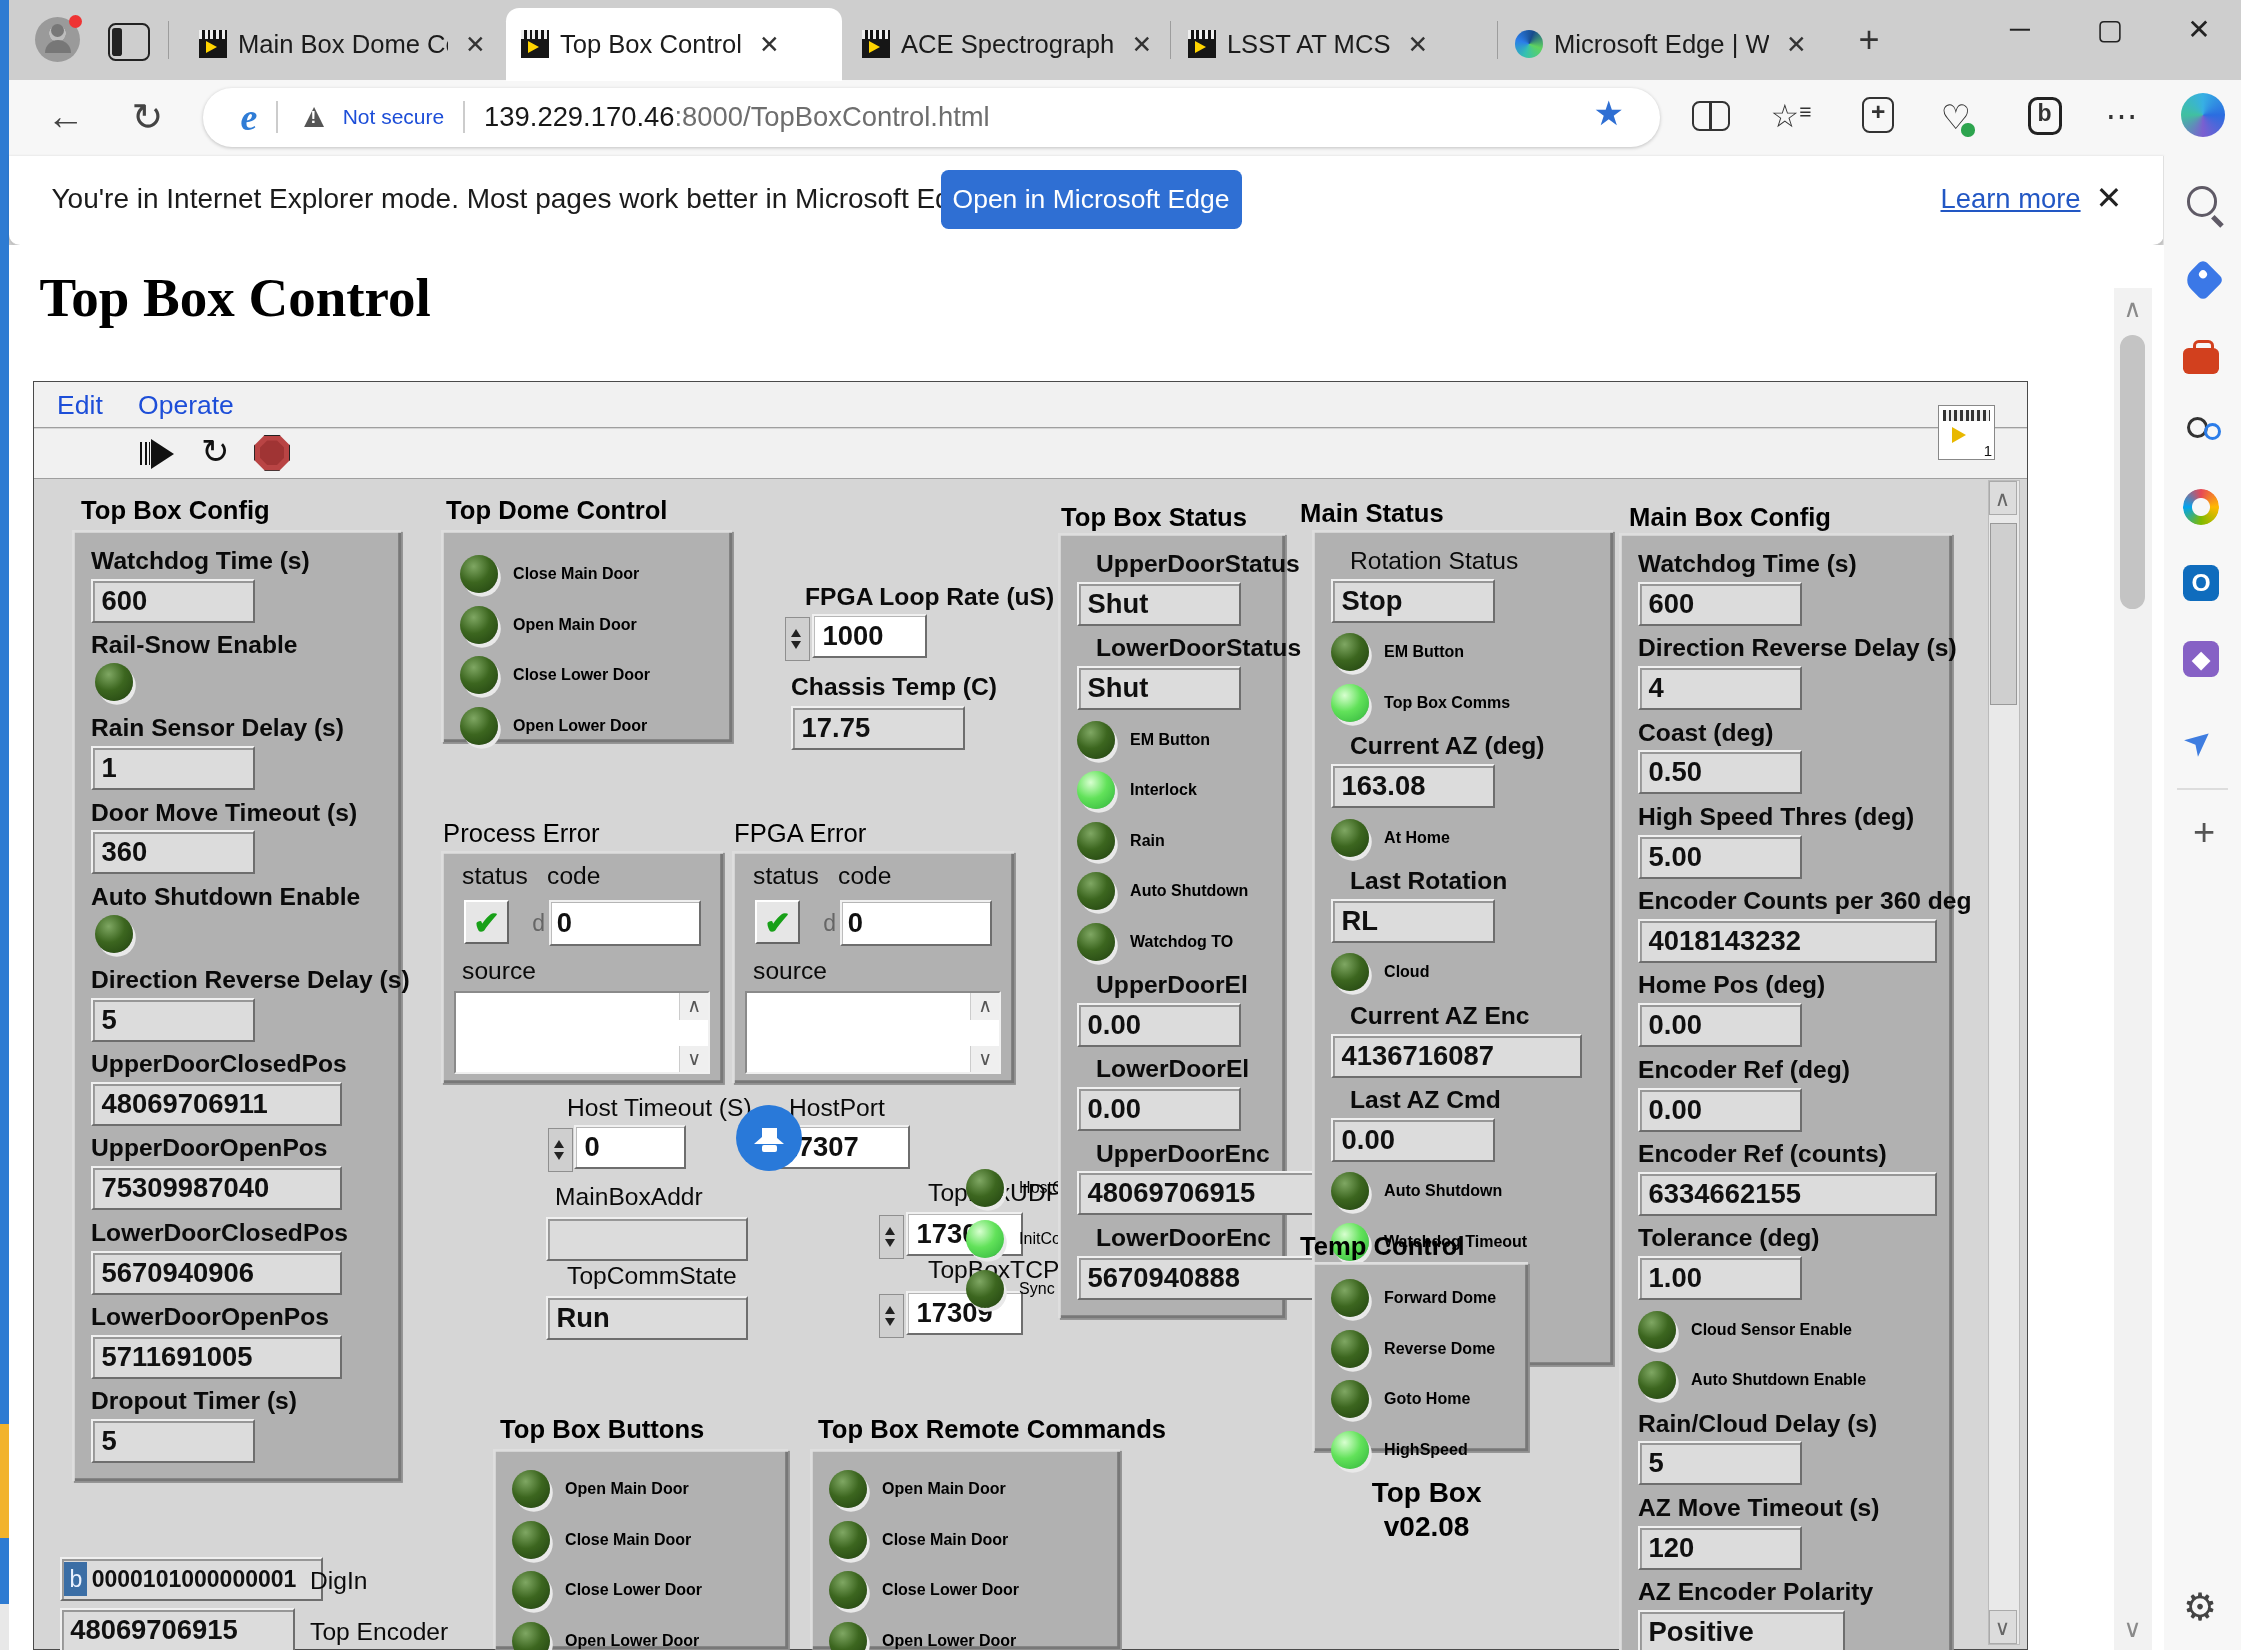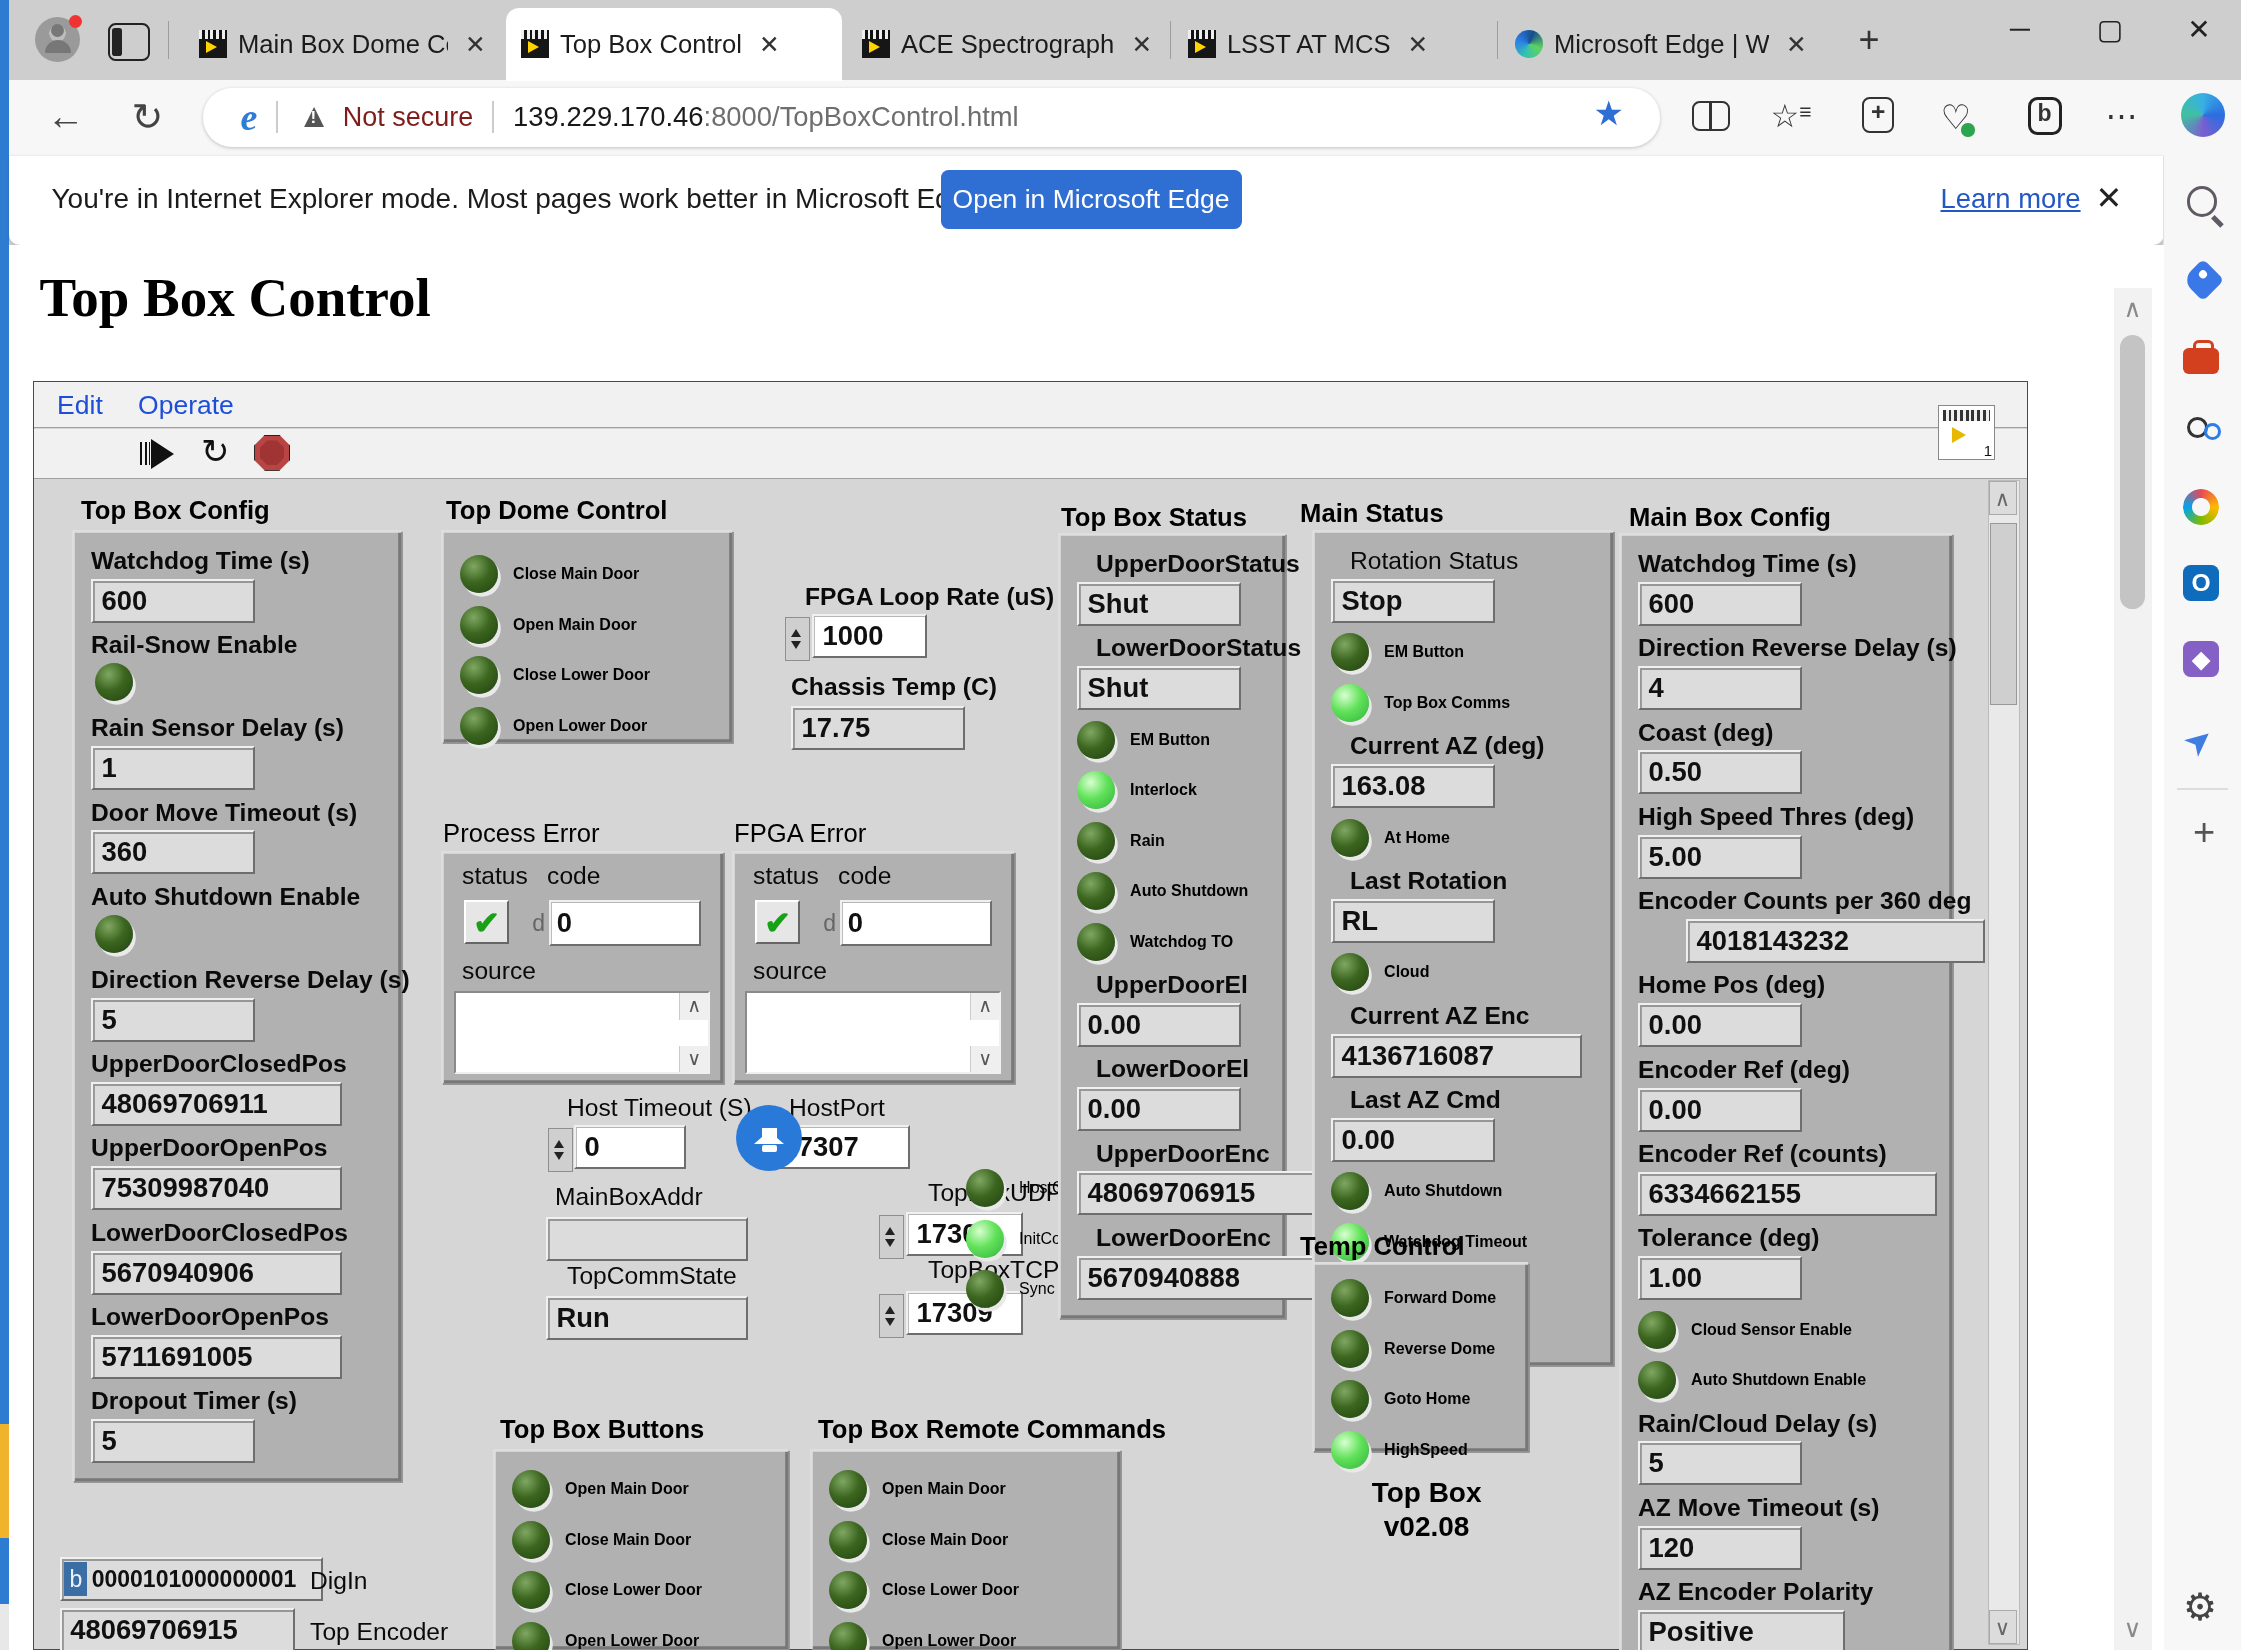--- a/index.html
+++ b/index.html
@@ -28,21 +28,21 @@
   .newtab{position:absolute;top:19px;font-size:36px;color:#333;}
   .winbtn{position:absolute;top:13.2px;font-size:28px;color:#222;width:57px;text-align:center;}
   #toolbar-row{position:absolute;left:8.5px;top:80px;right:0;height:76px;background:#f7f7f7;}
   .navbtn{position:absolute;top:15px;font-size:38px;color:#444;}
   .addr{position:absolute;left:194px;top:7.6px;width:1457px;height:59px;background:#fff;border-radius:29px;box-shadow:0 0.9px 3.8px rgba(0,0,0,.22);display:flex;align-items:center;}
   .ie-e{font-family:"Liberation Serif",serif;font-style:italic;font-weight:bold;font-size:38px;color:#2f7cd6;margin-left:38px;}
   .vsep{width:1.9px;height:32px;background:#ccc;margin:0 19px;}
   .warn-tri{position:relative;width:34px;height:30px;margin-right:11.4px;}
   .warn-tri b{position:absolute;left:0;top:-5.7px;font-size:34px;color:#555;}
   .warn-tri i{position:absolute;left:13.2px;top:5.7px;font-style:normal;font-weight:bold;color:#fff;font-size:17px;z-index:1;}
-  .notsec{font-size:27px;color:#7f1d1d;}
+  .notsec{font-size:21px;color:#1d4ed8;}
   .url-host{font-size:27.4px;color:#181818;}
   .url-path{font-size:27.4px;color:#6e6e6e;}
   .star-fill{position:absolute;top:13.2px;font-size:34px;color:#2f6fd3;}
   .tb-ic{position:absolute;top:17px;width:40px;height:40px;color:#333;}
   .ic-split{border:2.8px solid #333;border-radius:7.6px;width:34px;height:26.5px;margin-top:3.8px;}
   .ic-split:after{content:"";display:block;width:2.8px;height:100%;background:#333;margin:0 auto;}
   .ic-star{font-size:32px;} .ic-star:after{content:"\2261";font-size:21px;vertical-align:7.6px;}
   .ic-coll{border:2.8px solid #333;border-radius:7.6px;width:28px;height:32px;position:relative;margin-left:3.8px;}
   .ic-coll:after{content:"+";position:absolute;left:6.6px;top:-0.9px;font-size:24.6px;font-weight:bold;}
   .ic-heart{font-size:34px;} .ic-heart:after{content:"";display:inline-block;width:13.2px;height:13.2px;border-radius:50%;background:#2da44e;vertical-align:-7.6px;margin-left:-9.5px;}
@@ -621,21 +621,21 @@
           </div>
           <div class="lvlabel">Coast (deg)</div>
           <div class="lvfld" style="width: 151px;">
             <span class="fval">0.50</span>
           </div>
           <div class="lvlabel">High Speed Thres (deg)</div>
           <div class="lvfld" style="width: 151px;">
             <span class="fval">5.00</span>
           </div>
           <div class="lvlabel">Encoder Counts per 360 deg</div>
-          <div class="lvfld" style="width: 286px; margin-left: 48px;">
+          <div class="lvfld" style="width: 286px;">
             <span class="fval">4018143232</span>
           </div>
           <div class="lvlabel">Home Pos (deg)</div>
           <div class="lvfld" style="width: 151px;">
             <span class="fval">0.00</span>
           </div>
           <div class="lvlabel">Encoder Ref (deg)</div>
           <div class="lvfld" style="width: 151px;">
             <span class="fval">0.00</span>
           </div>

